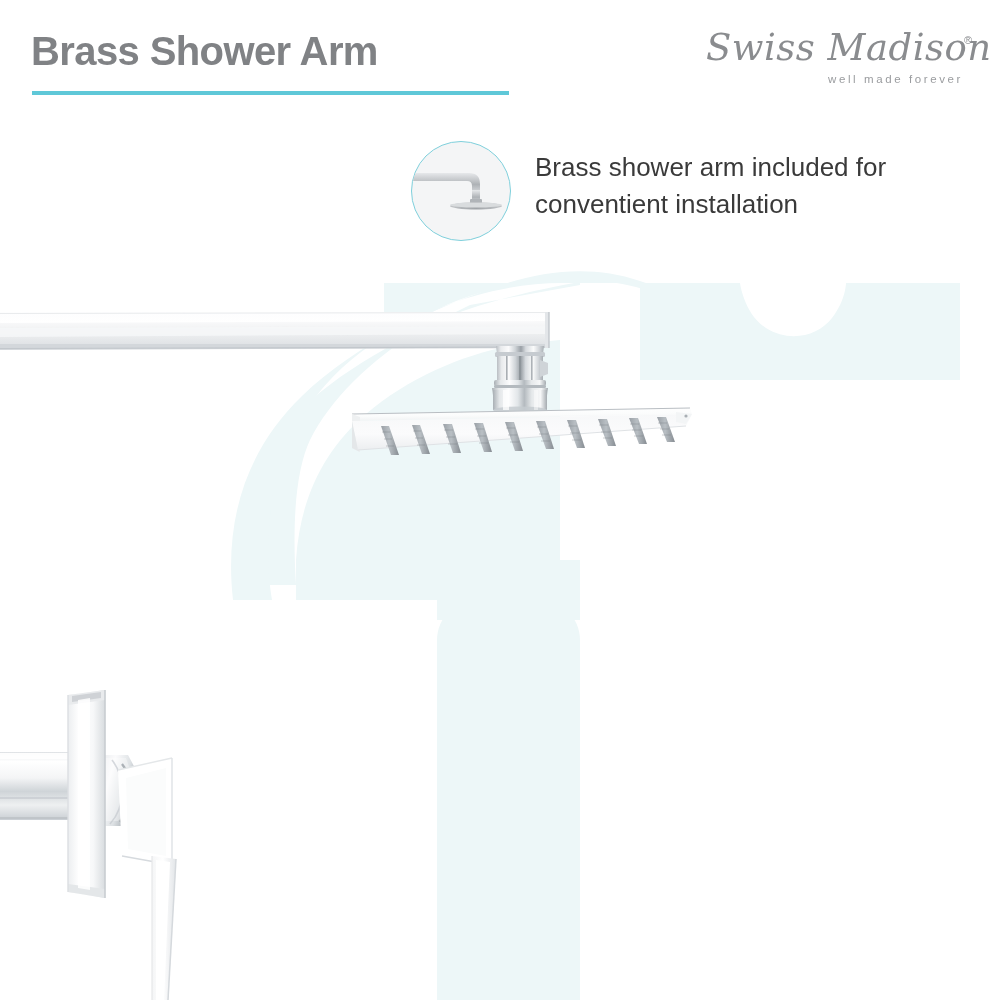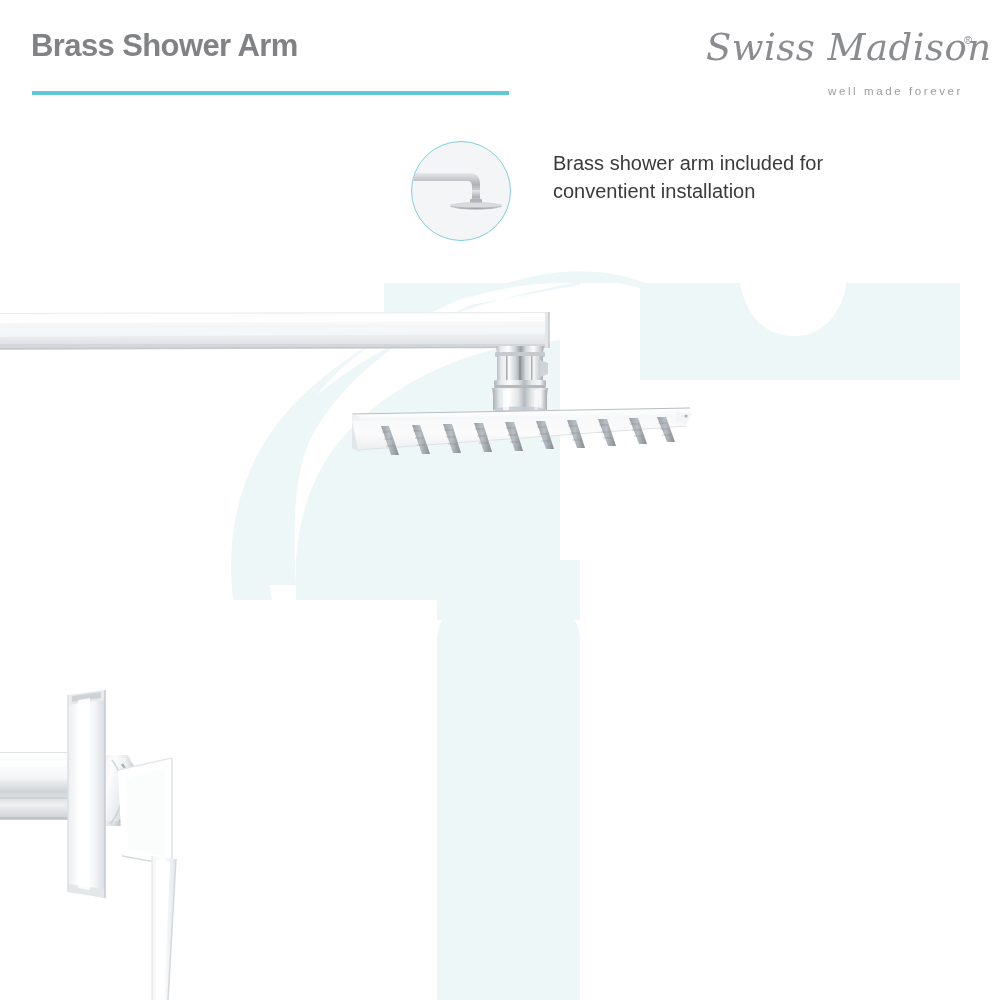--- a/index.html
+++ b/index.html
@@ -25,21 +25,21 @@
     left: 0; top: 0;
     width: 1000px; height: 1000px;
     pointer-events: none;
   }
 
   
   .page-title {
     position: absolute;
     left: 31px;
     top: 28px;
-    font-size: 31px;
+    font-size: 40px;
     font-weight: bold;
     color: #808285;
     letter-spacing: -0.6px;
     white-space: nowrap;
     line-height: 1.15;
   }
   .title-rule {
     position: absolute;
     left: 32px;
     top: 91px;
@@ -80,21 +80,20 @@
   }
   .logo-tagline {
     position: absolute;
     left: 122px;
     top: 47px;
     font-size: 11.5px;
     color: #9a9c9f;
     letter-spacing: 2.6px;
     white-space: nowrap;
     font-family: "Liberation Sans", sans-serif;
-    margin-top: 12px;
   }
 
   
   .feature {
     position: absolute;
     left: 411px;
     top: 141px;
     width: 480px;
     height: 110px;
   }
@@ -106,24 +105,23 @@
     border-radius: 50%;
     border: 1.6px solid #7fd0dc;
     background: #f4f5f6;
     overflow: hidden;
   }
   .feature-text {
     position: absolute;
     left: 124px;
     top: 8px;
     width: 356px;
-    font-size: 20px;
+    font-size: 26px;
     line-height: 1.42;
     color: #3a3a3a;
-    margin-left: 18px;
   }
 
   
   .product-main {
     position: absolute;
     left: 0;
     top: 290px;
     width: 720px;
     height: 200px;
   }

